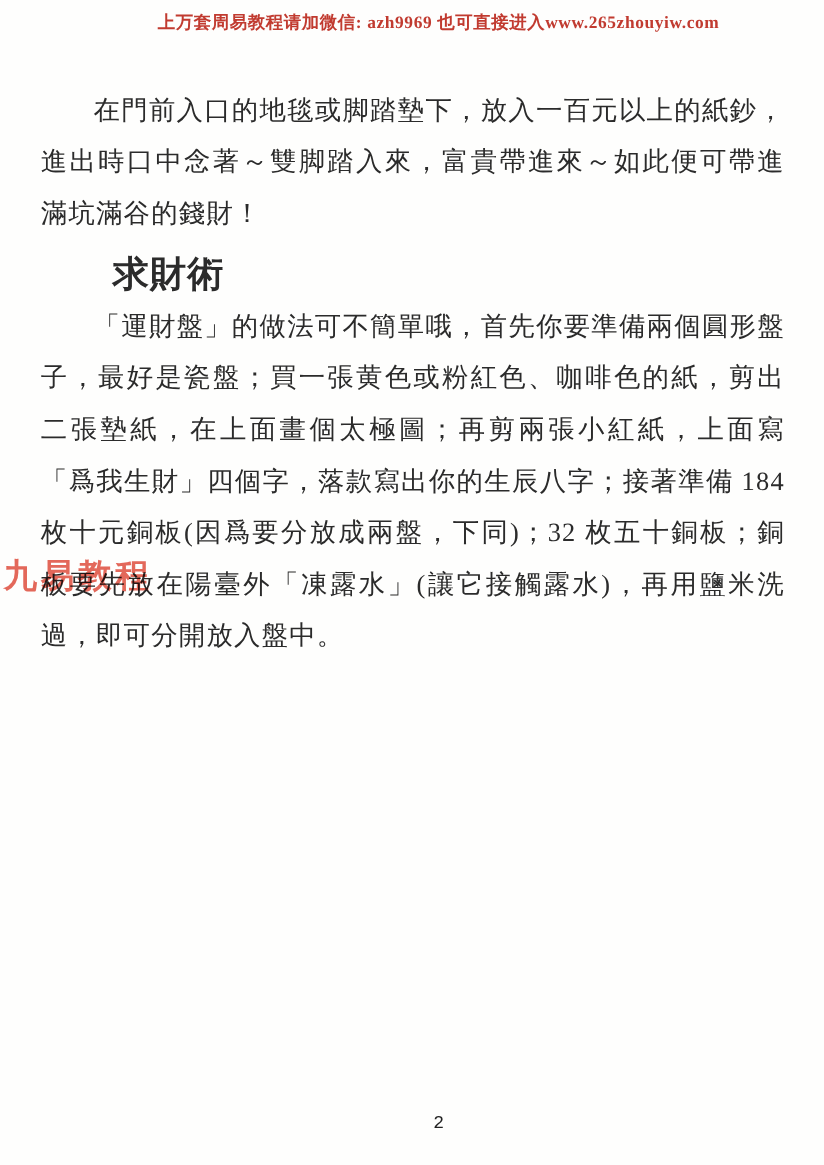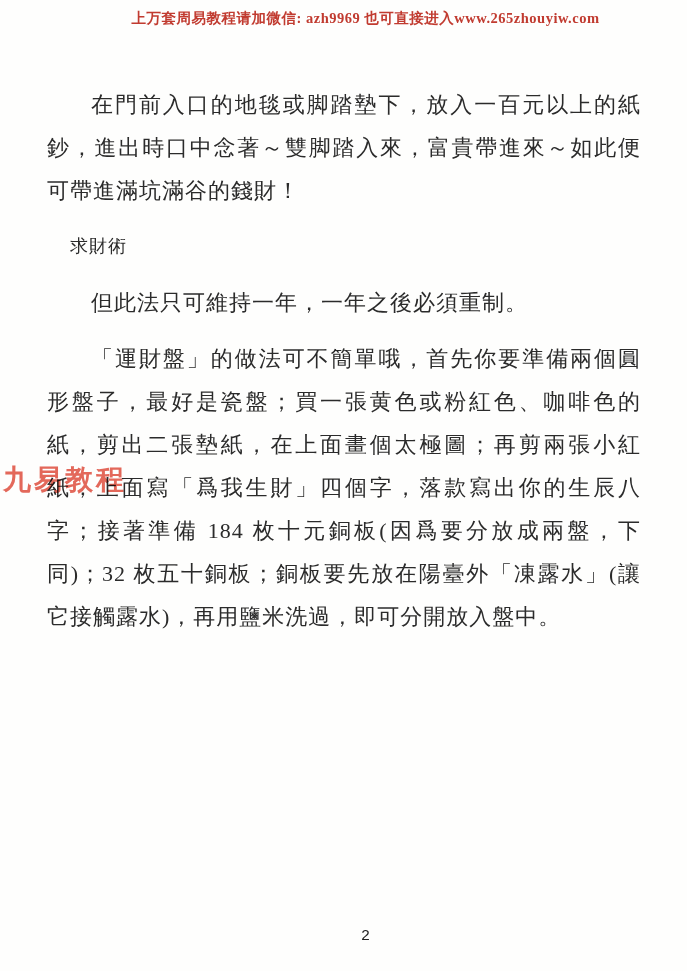--- a/index.html
+++ b/index.html
@@ -28,27 +28,27 @@
     position: absolute;
     left: 34px;
     top: 70px;
     width: 620px;
     font-size: 22px;
     line-height: 43px;
     letter-spacing: 1px;
     text-align: justify;
   }
   .body-text p {
-    margin: 13px;
+    margin: 0;
     text-indent: 2em;
   }
   .body-text h3 {
     margin: 8px 0 0 0;
-    font-size: 18px;
-    font-weight: normal;
+    font-size: 30px;
+    font-weight: bold;
     text-indent: 2em;
     letter-spacing: 1px;
   }
   .watermark {
     position: absolute;
     left: 3px;
     top: 461px;
     font-size: 28px;
     font-weight: bold;
     letter-spacing: 3px;
@@ -73,21 +73,20 @@
 </head>
 <body>
 
 <div class="page">
 
   <div class="top-note">上万套周易教程请加微信: azh9969  也可直接进入www.265zhouyiw.com</div>
 
   <div class="body-text">
     <p>在門前入口的地毯或脚踏墊下，放入一百元以上的紙鈔，進出時口中念著～雙脚踏入來，富貴帶進來～如此便可帶進滿坑滿谷的錢財！</p>
     <h3>求財術</h3>
-    <p>但此法只可維持一年，一年之後必須重制。</p>
     <p>「運財盤」的做法可不簡單哦，首先你要準備兩個圓形盤子，最好是瓷盤；買一張黄色或粉紅色、咖啡色的紙，剪出二張墊紙，在上面畫個太極圖；再剪兩張小紅紙，上面寫「爲我生財」四個字，落款寫出你的生辰八字；接著準備 184 枚十元銅板(因爲要分放成兩盤，下同)；32 枚五十銅板；銅板要先放在陽臺外「凍露水」(讓它接觸露水)，再用鹽米洗過，即可分開放入盤中。</p>
   </div>
 
   <div class="watermark">九易教程</div>
 
   <div class="page-num">2</div>
 
 </div>
 
 </body></html>

